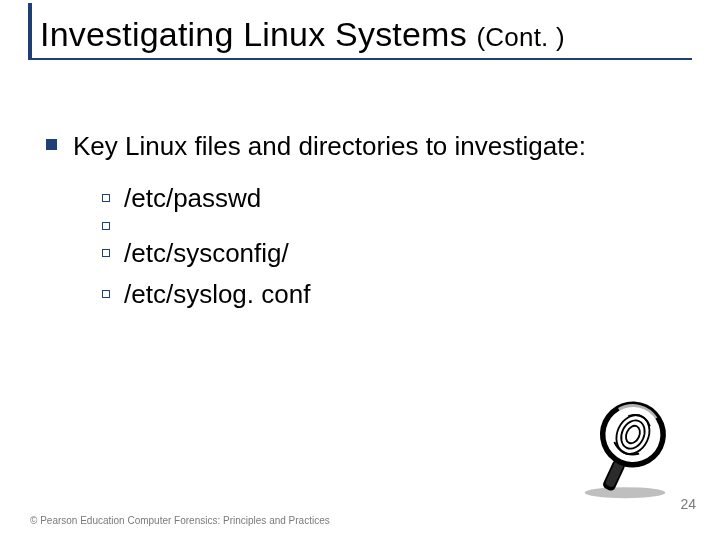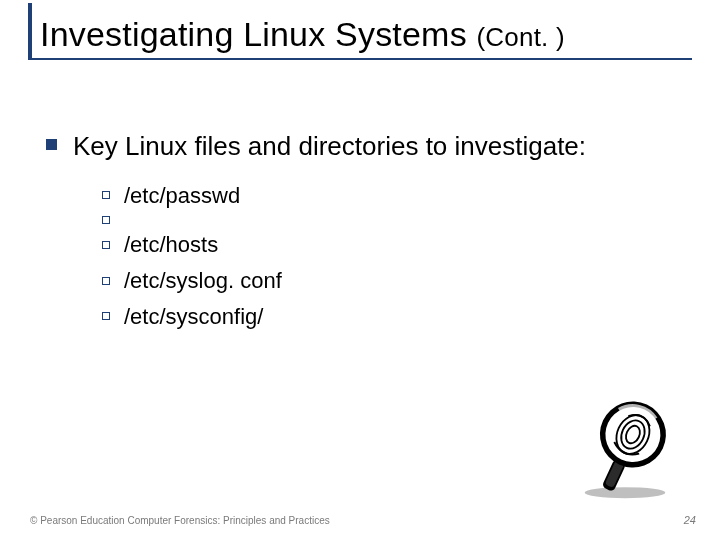--- a/index.html
+++ b/index.html
@@ -89,38 +89,37 @@
   .lvl2 .bullet {
     width: 8px;
     height: 8px;
     border: 1.5px solid #1f3f77;
     background: #fff;
     margin-right: 14px;
     flex: 0 0 auto;
     box-sizing: border-box;
   }
   .lvl2 .text {
-    font-size: 22px;
+    font-size: 26px;
     color: #000;
     line-height: 1.35;
   }
   .footer {
     position: absolute;
     left: 30px;
     bottom: 14px;
     font-size: 10px;
     color: #7a7a7a;
   }
   .pagenum {
     position: absolute;
     right: 24px;
-    bottom: 14px;
-    font-size: 11px;
+    bottom: 28px;
+    font-size: 14px;
     color: #7a7a7a;
-    font-style: italic;
   }
   .magnifier {
     position: absolute;
     right: 40px;
     bottom: 40px;
     width: 110px;
     height: 110px;
   }
 </style>
 </head>
@@ -147,29 +146,25 @@
     <div class="sublist">
       <div class="lvl2">
         <div class="bullet"></div>
         <div class="text">/etc/passwd</div>
       </div>
       <div class="lvl2">
         <div class="bullet"></div>
       </div>
       <div class="lvl2">
         <div class="bullet"></div>
-        <div class="text">/etc/hosts</div>
+        <div class="text">/etc/sysconfig/</div>
       </div>
       <div class="lvl2">
         <div class="bullet"></div>
         <div class="text">/etc/syslog. conf</div>
-      </div>
-      <div class="lvl2">
-        <div class="bullet"></div>
-        <div class="text">/etc/sysconfig/</div>
       </div>
     </div>
   </div>
 
   <div class="magnifier">
     <svg viewBox="0 0 120 120" width="110" height="110">
       <ellipse cx="60" cy="112" rx="44" ry="6" fill="#000" opacity="0.25"></ellipse>
       <g transform="rotate(25 60 60)">
         <rect x="56" y="78" width="14" height="34" rx="5" fill="#000"></rect>
         <rect x="58" y="78" width="10" height="30" rx="4" fill="#2b2b2b"></rect>

